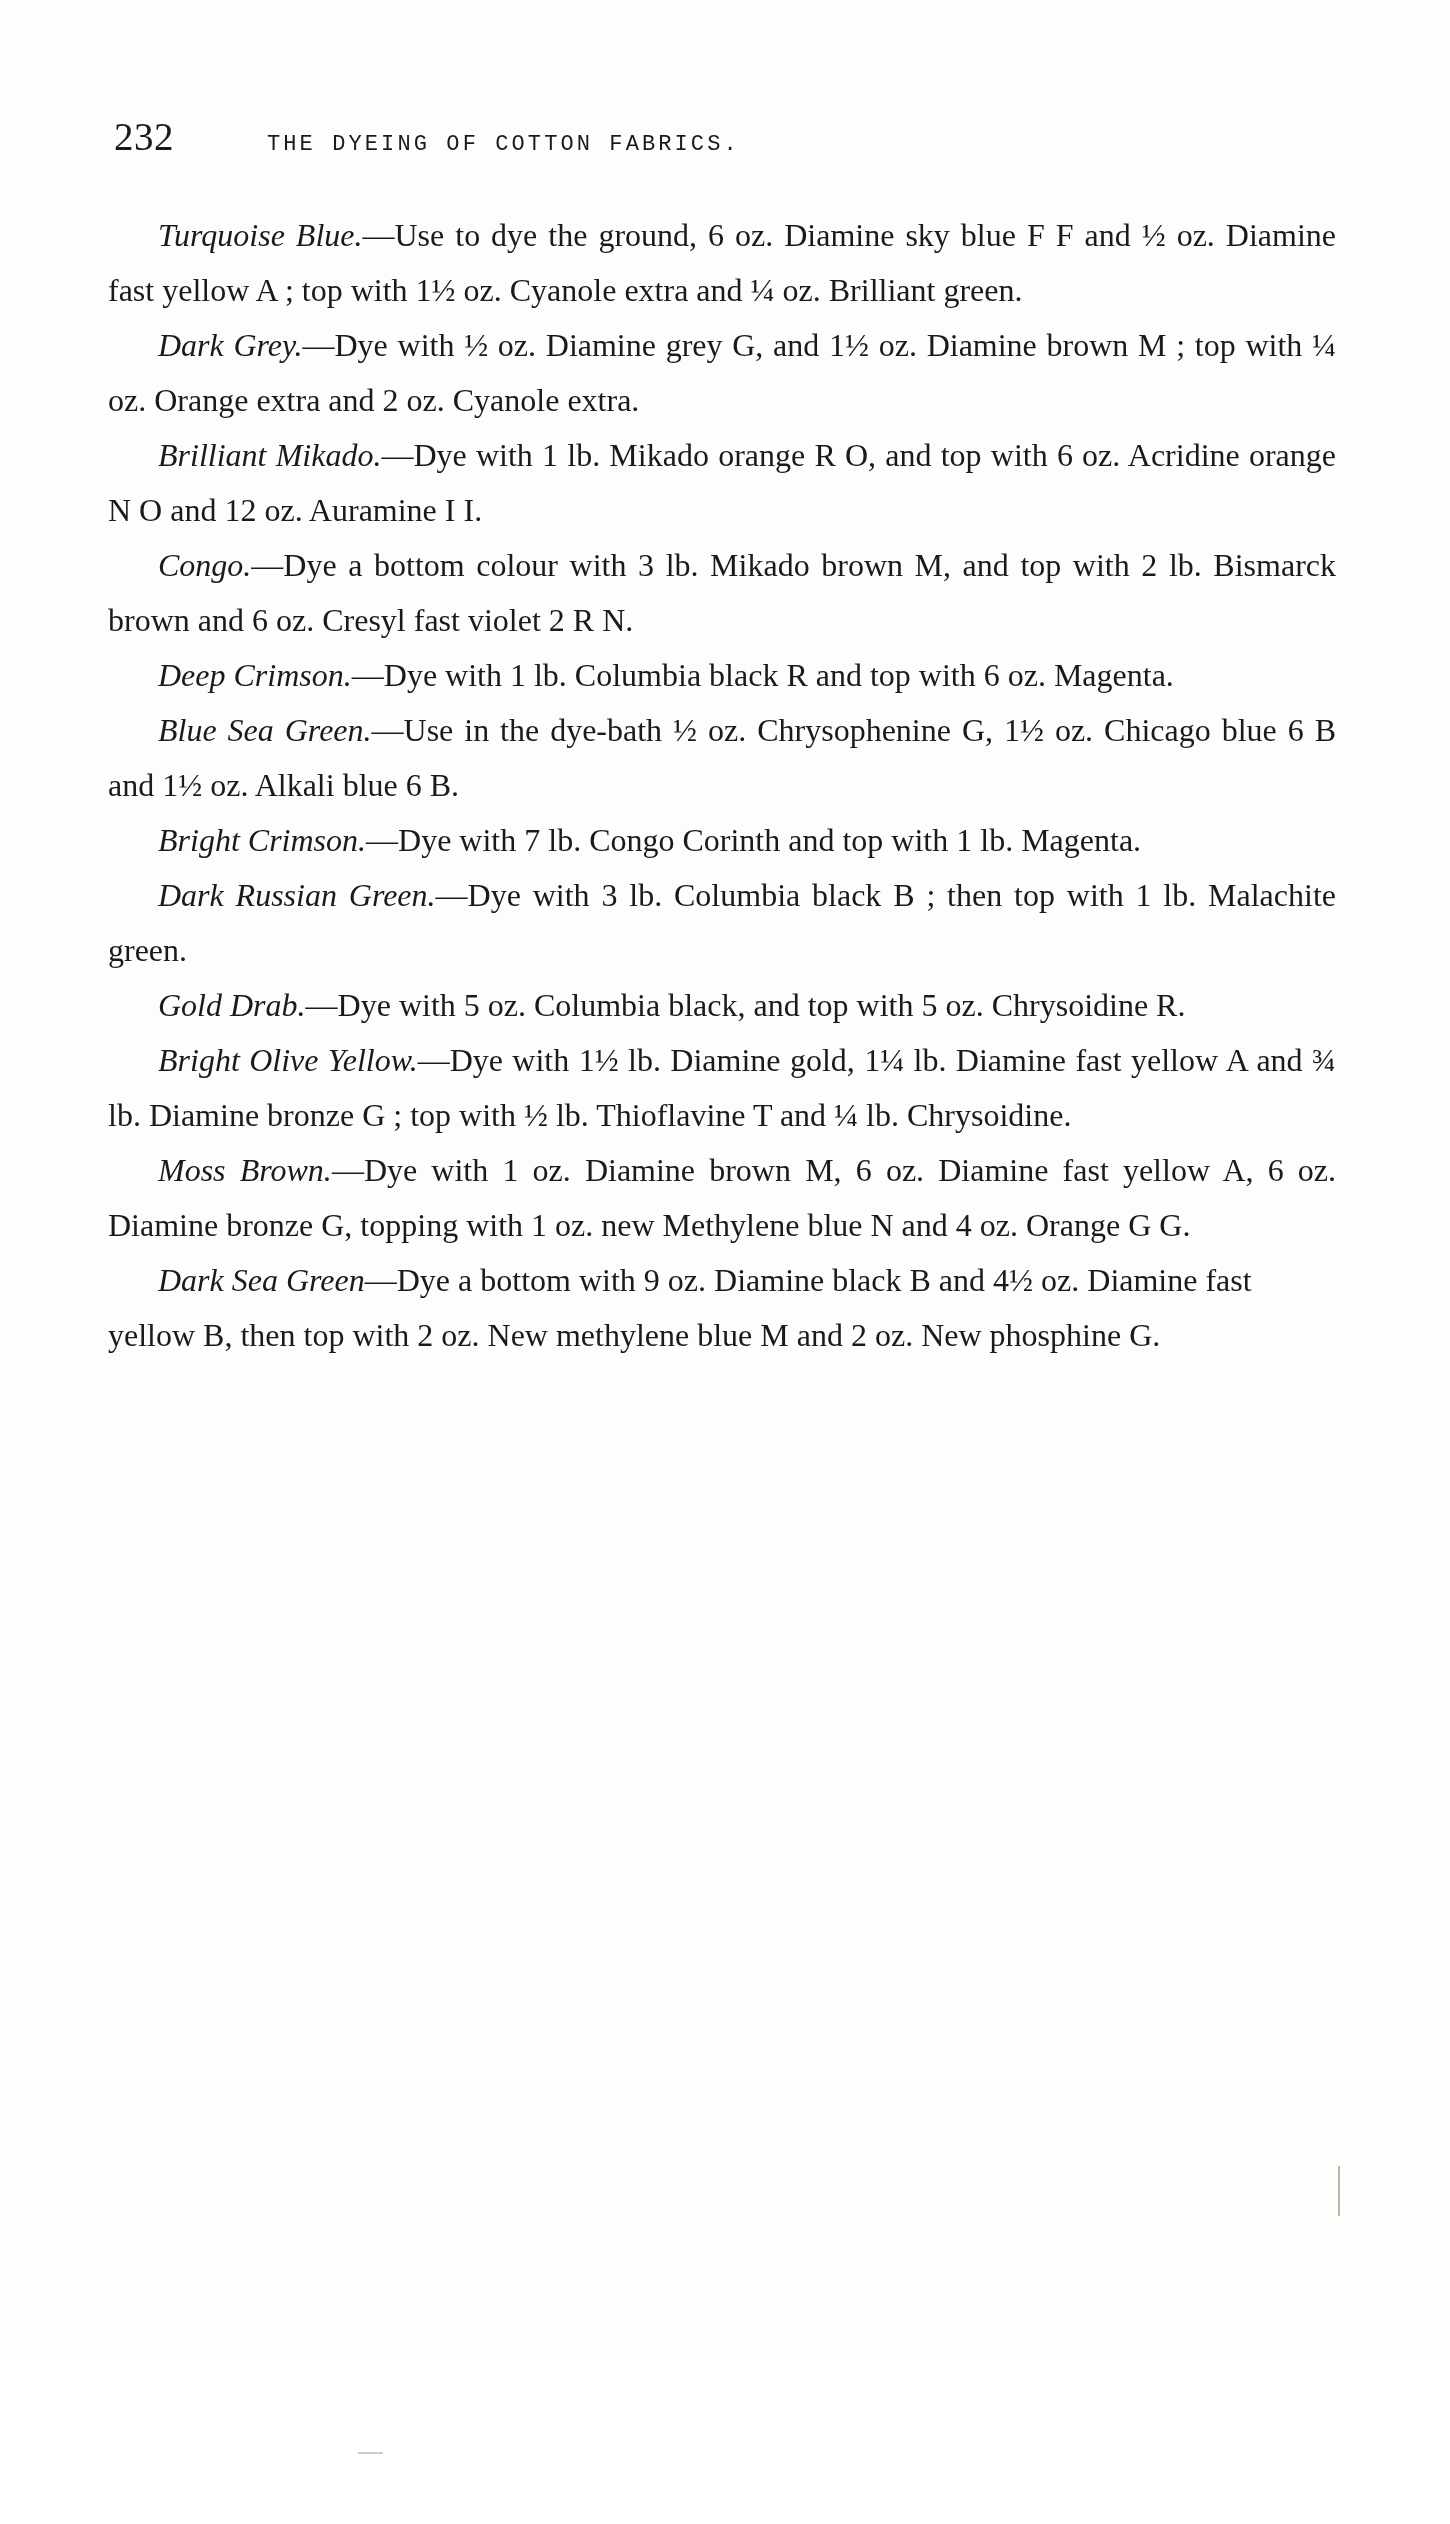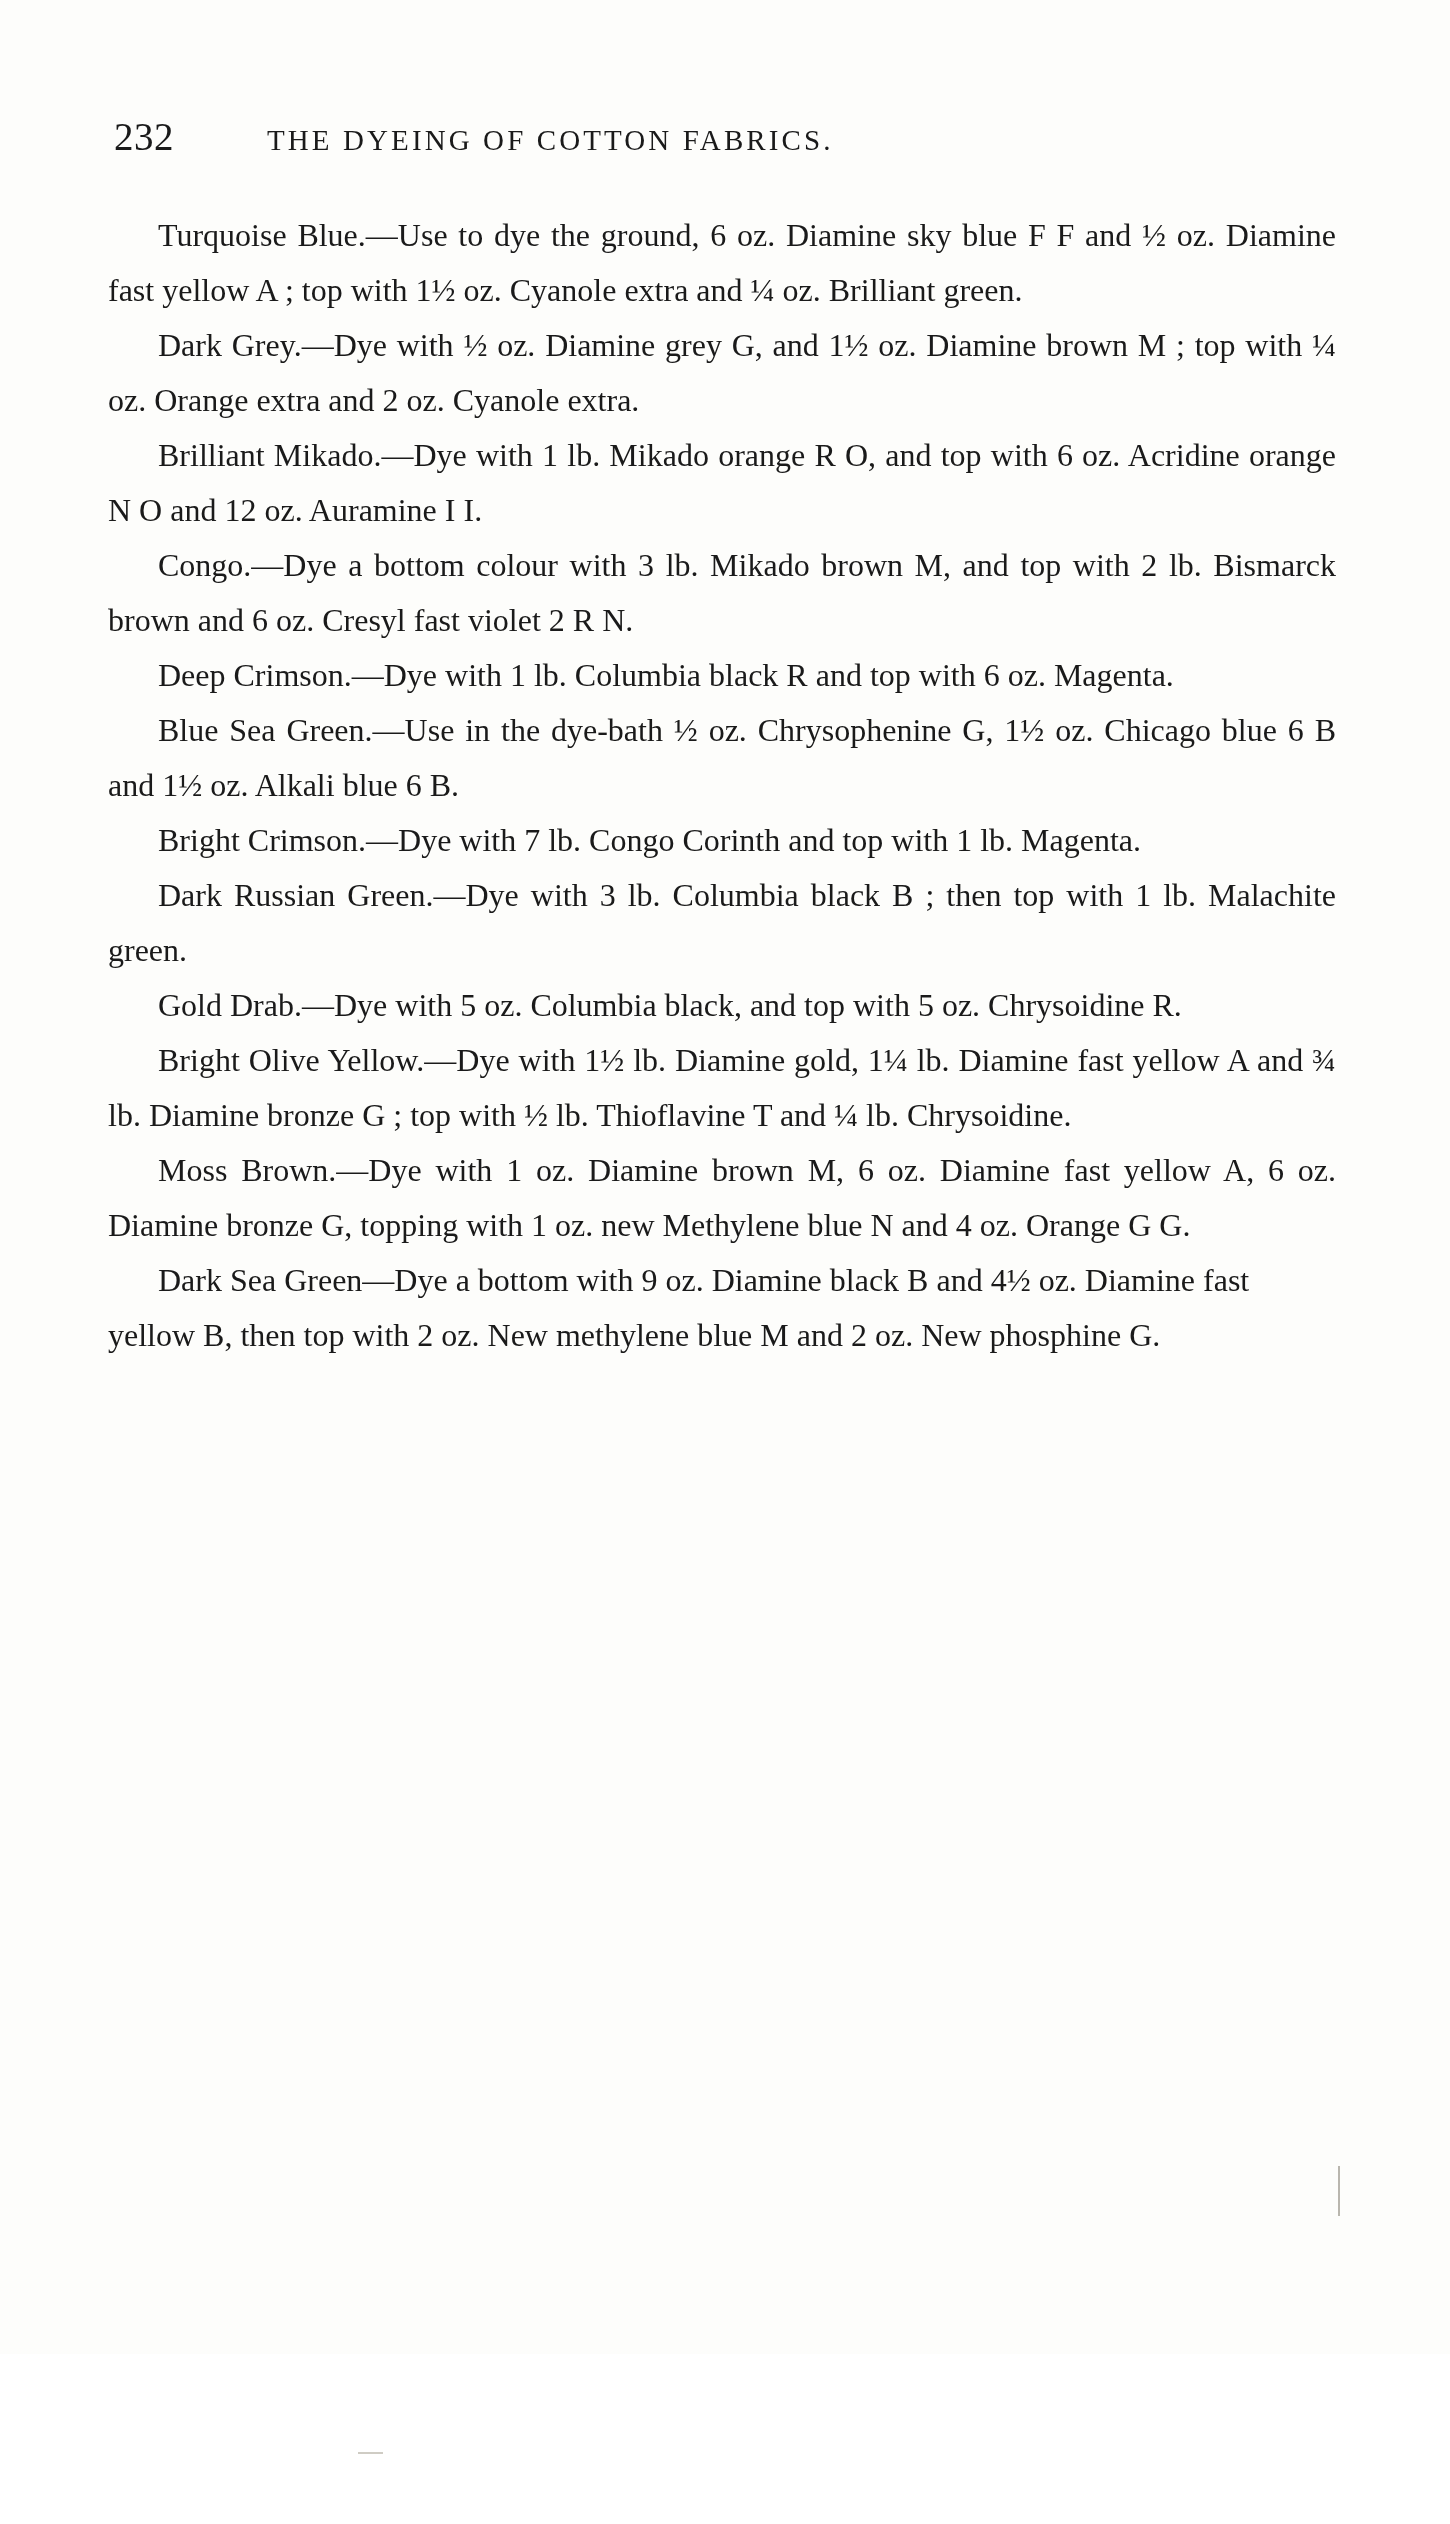--- a/index.html
+++ b/index.html
@@ -31,43 +31,44 @@
     display: flex;
     align-items: baseline;
   }
   .folio {
     font-size: 39px;
     letter-spacing: 0.5px;
     font-family: "Liberation Serif", serif;
   }
   .running-head {
     margin-left: 93px;
-    font-size: 29px;
+    font-size: 22px;
     letter-spacing: 3.1px;
     font-variant: small-caps;
     text-transform: uppercase;
-    font-family: Liberation Serif, serif;
+    font-family: Liberation Mono, monospace;
   }
   .body-text {
     position: absolute;
     top: 208px;
     left: 108px;
     width: 1228px;
     font-size: 32px;
     line-height: 55px;
     text-align: justify;
     text-justify: inter-word;
   }
   .para {
     margin: 0;
     text-indent: 50px;
     text-align: justify;
   }
   .para:last-child { text-align: left; }
   .term {
+    font-style: italic;
   }
   .edge-mark {
     position: absolute;
     right: 111px;
     top: 2166px;
     width: 1.9px;
     height: 50px;
     background: #b9b6ae;
   }
   .bottom-mark {

